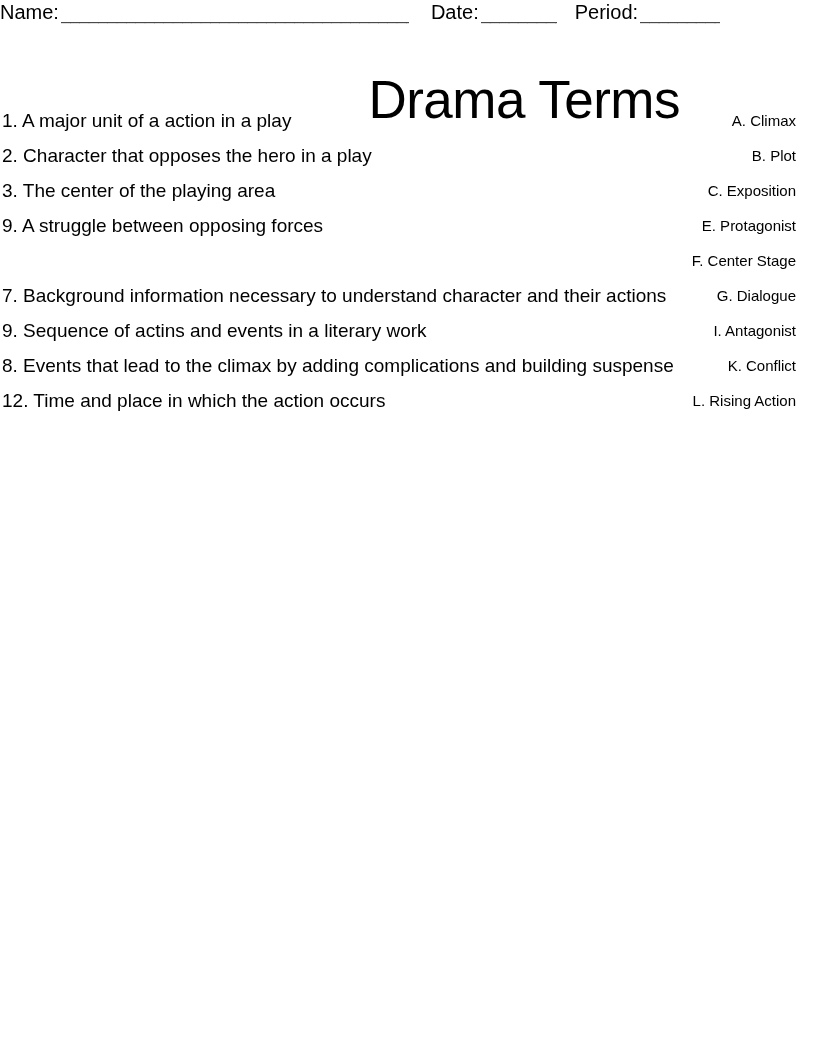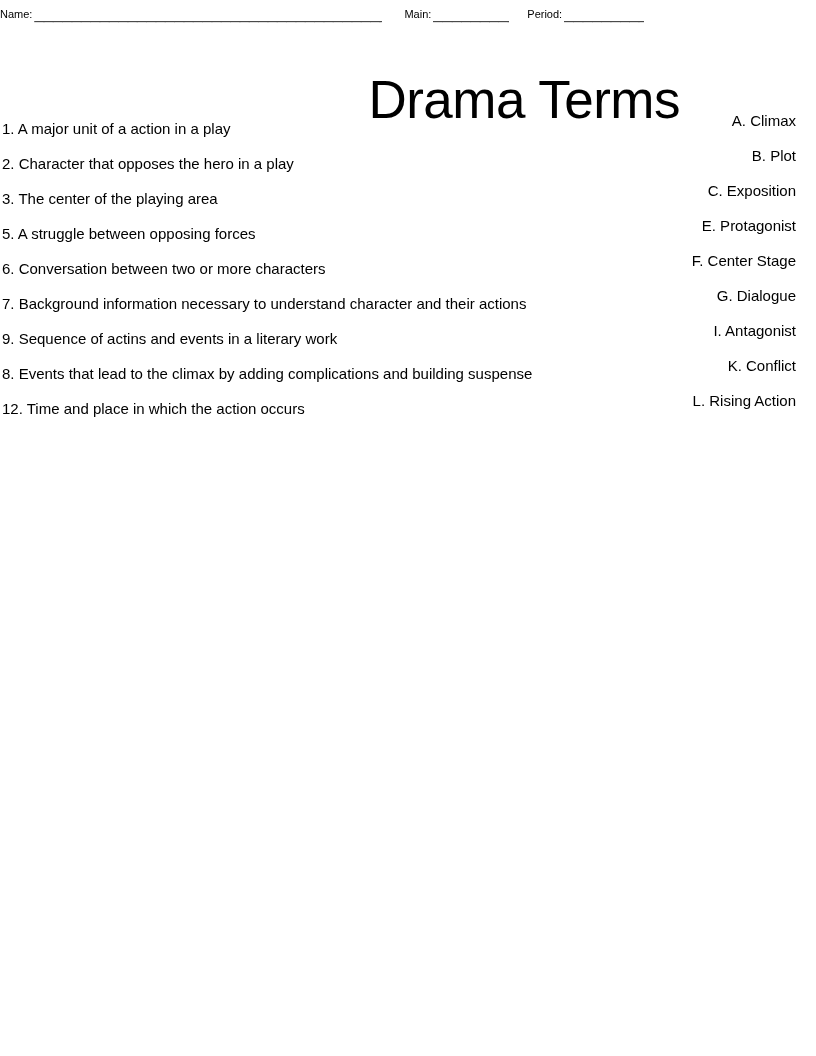--- a/index.html
+++ b/index.html
@@ -36,21 +36,21 @@
     font-size: 17.5px;
     line-height: 24px;
     white-space: nowrap;
   }
   .hdr-field {
     display: inline-flex;
     align-items: baseline;
     white-space: nowrap;
   }
   .hdr-label {
-    font-size: 11px;
+    font-size: 20px;
     letter-spacing: 0px;
   }
   .hdr-blank {
     display: inline-block;
     font-size: 17.5px;
     letter-spacing: -0.4px;
     color: #4a4a4a;
     overflow: hidden;
     margin-left: 2px;
   }
@@ -82,22 +82,22 @@
     width: 816px;
   }
   .match-row {
     position: relative;
     height: 35px;
     line-height: 22px;
   }
   .question-text {
     position: absolute;
     left: 2px;
-    top: 8px;
-    font-size: 15px;
+    top: 0;
+    font-size: 19px;
     white-space: nowrap;
     text-align: center;
   }
   .answer-text {
     position: absolute;
     right: 20px;
     top: 0;
     font-size: 15px;
     white-space: nowrap;
     text-align: right;
@@ -108,21 +108,21 @@
 
 <div class="page">
 
   <div class="student-header">
     <span class="hdr-field">
       <span class="hdr-label">Name:</span>
       <span class="hdr-blank blank-name">________________________________________</span>
     </span>
     <span class="sp-name-date"></span>
     <span class="hdr-field">
-      <span class="hdr-label">Main:</span>
+      <span class="hdr-label">Date:</span>
       <span class="hdr-blank blank-date">_________</span>
     </span>
     <span class="sp-date-period"></span>
     <span class="hdr-field">
       <span class="hdr-label">Period:</span>
       <span class="hdr-blank blank-period">_________</span>
     </span>
   </div>
 
   <h1 class="worksheet-title">Drama Terms</h1>
@@ -135,25 +135,24 @@
     </div>
     <div class="match-row">
       <span class="question-text">2. Character that opposes the hero in a play</span>
       <span class="answer-text">B. Plot</span>
     </div>
     <div class="match-row">
       <span class="question-text">3. The center of the playing area</span>
       <span class="answer-text">C. Exposition</span>
     </div>
     <div class="match-row">
-      <span class="question-text">5. A struggle between opposing forces</span>
+      <span class="question-text">9. A struggle between opposing forces</span>
       <span class="answer-text">E. Protagonist</span>
     </div>
     <div class="match-row">
-      <span class="question-text">6. Conversation between two or more characters</span>
       <span class="answer-text">F. Center Stage</span>
     </div>
     <div class="match-row">
       <span class="question-text">7. Background information necessary to understand character and their actions</span>
       <span class="answer-text">G. Dialogue</span>
     </div>
     <div class="match-row">
       <span class="question-text">9. Sequence of actins and events in a literary work</span>
       <span class="answer-text">I. Antagonist</span>
     </div>

